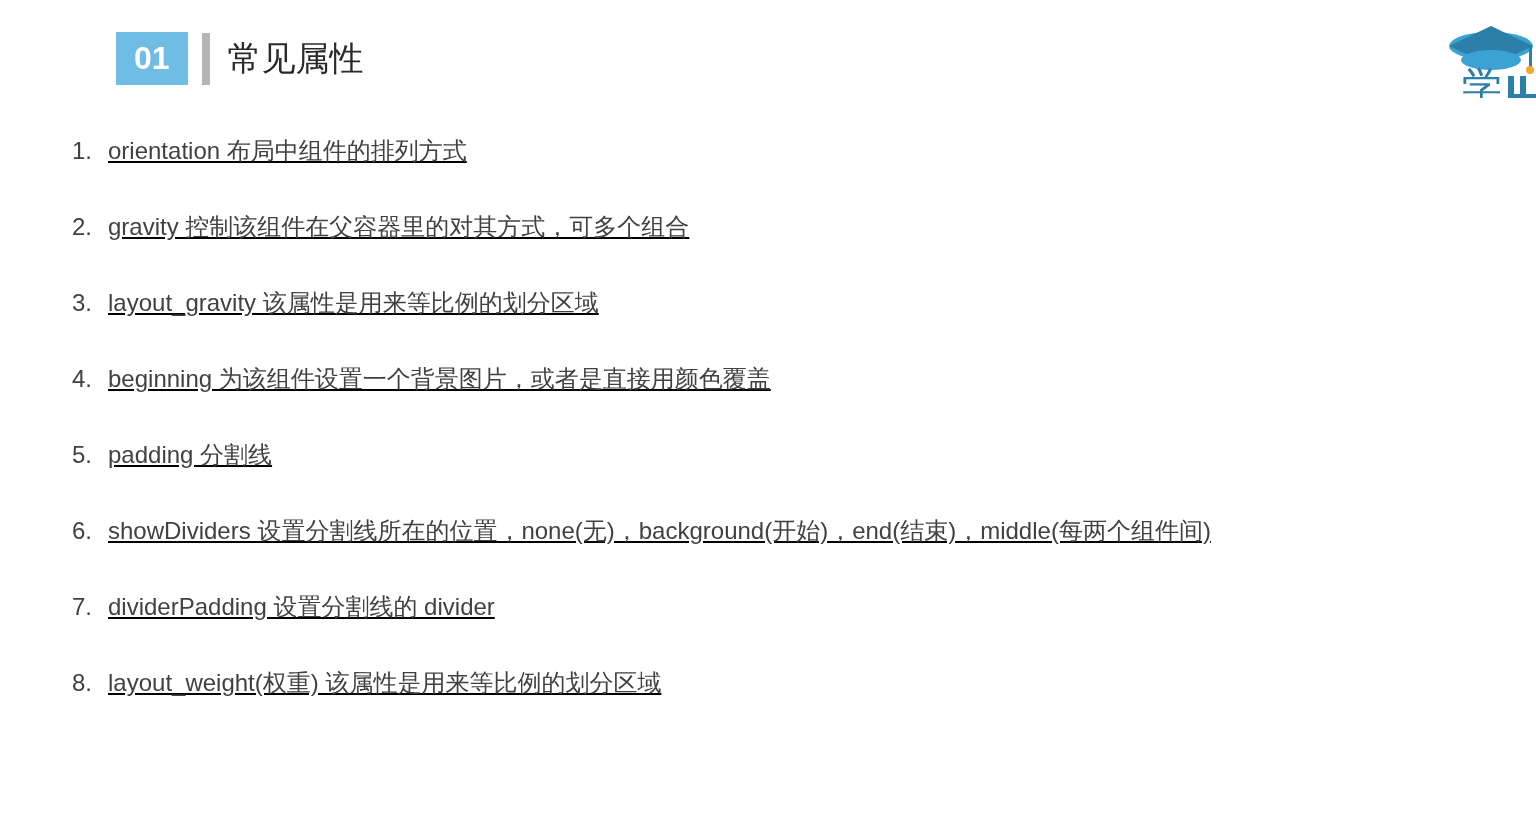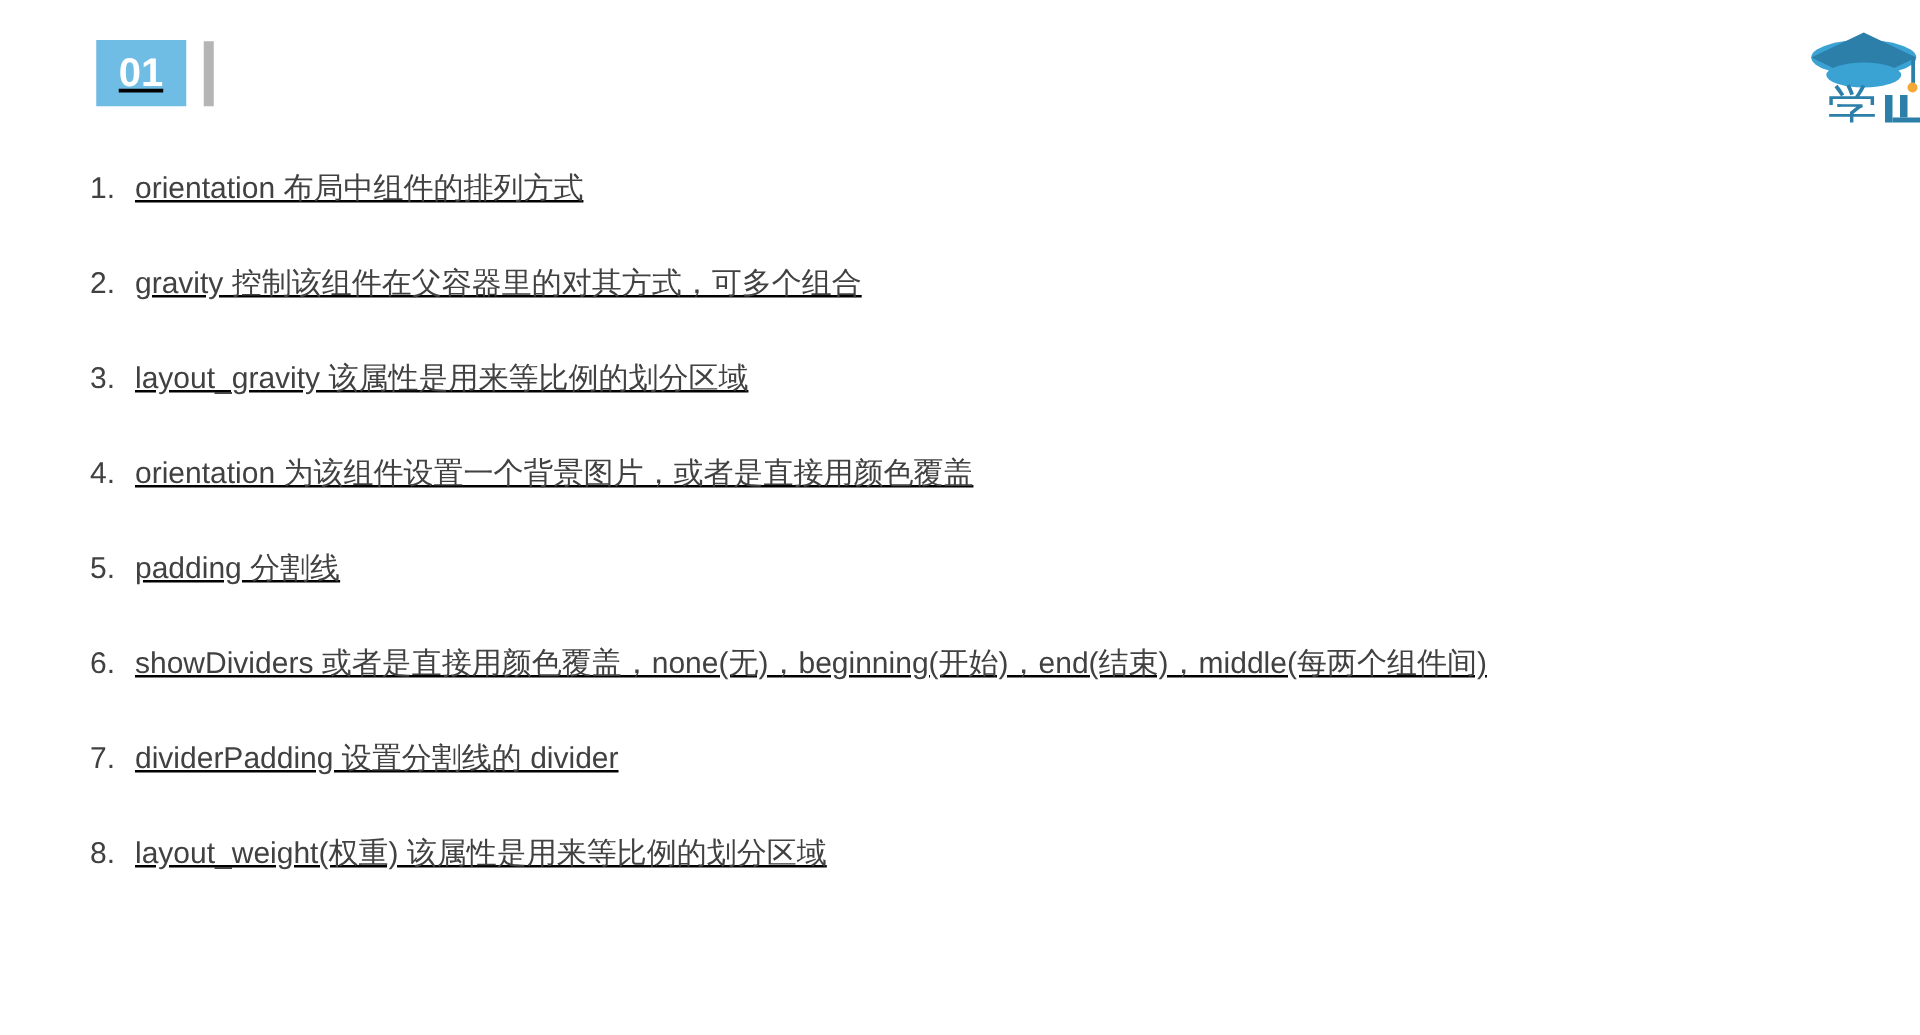--- a/index.html
+++ b/index.html
@@ -12,22 +12,21 @@
       height: 828px;
       background: #ffffff;
       font-family: "Microsoft YaHei", "PingFang SC", Arial, sans-serif;
       position: relative;
       overflow: hidden;
     }
     .header {
       display: flex;
       align-items: center;
       padding-top: 32px;
-      padding-left: 77px;
-      text-decoration: underline;
+      padding-left: 116px;
     }
     .badge-number {
       background: #6fbce4;
       color: #ffffff;
       font-size: 32px;
       font-weight: bold;
       padding: 8px 18px;
       display: inline-block;
     }
     .divider-bar {
@@ -78,30 +77,31 @@
     .logo svg {
       display: block;
     }
   </style>
 </head>
 <body>
 
 <div class="header">
   <div class="badge-number">01</div>
   <div class="divider-bar"></div>
+  <div class="title">常见属性</div>
 </div>
 
 <div class="content">
   <ol class="list">
     <li class="list-item">orientation 布局中组件的排列方式</li>
     <li class="list-item">gravity 控制该组件在父容器里的对其方式，可多个组合</li>
     <li class="list-item">layout_gravity 该属性是用来等比例的划分区域</li>
-    <li class="list-item">orientation 为该组件设置一个背景图片，或者是直接用颜色覆盖</li>
+    <li class="list-item">beginning 为该组件设置一个背景图片，或者是直接用颜色覆盖</li>
     <li class="list-item">padding 分割线</li>
-    <li class="list-item">showDividers 或者是直接用颜色覆盖，none(无)，beginning(开始)，end(结束)，middle(每两个组件间)</li>
+    <li class="list-item">showDividers 设置分割线所在的位置，none(无)，background(开始)，end(结束)，middle(每两个组件间)</li>
     <li class="list-item">dividerPadding 设置分割线的 divider</li>
     <li class="list-item">layout_weight(权重) 该属性是用来等比例的划分区域</li>
   </ol>
 </div>
 
 <div class="logo">
   <svg width="140" height="90" viewBox="0 0 140 90">
     <ellipse cx="65" cy="28" rx="42" ry="14" fill="#3ba3d4"></ellipse>
     <path d="M 23 28 L 65 8 L 107 28 L 65 48 Z" fill="#2b7fa8"></path>
     <ellipse cx="65" cy="42" rx="30" ry="10" fill="#3ba3d4"></ellipse>

